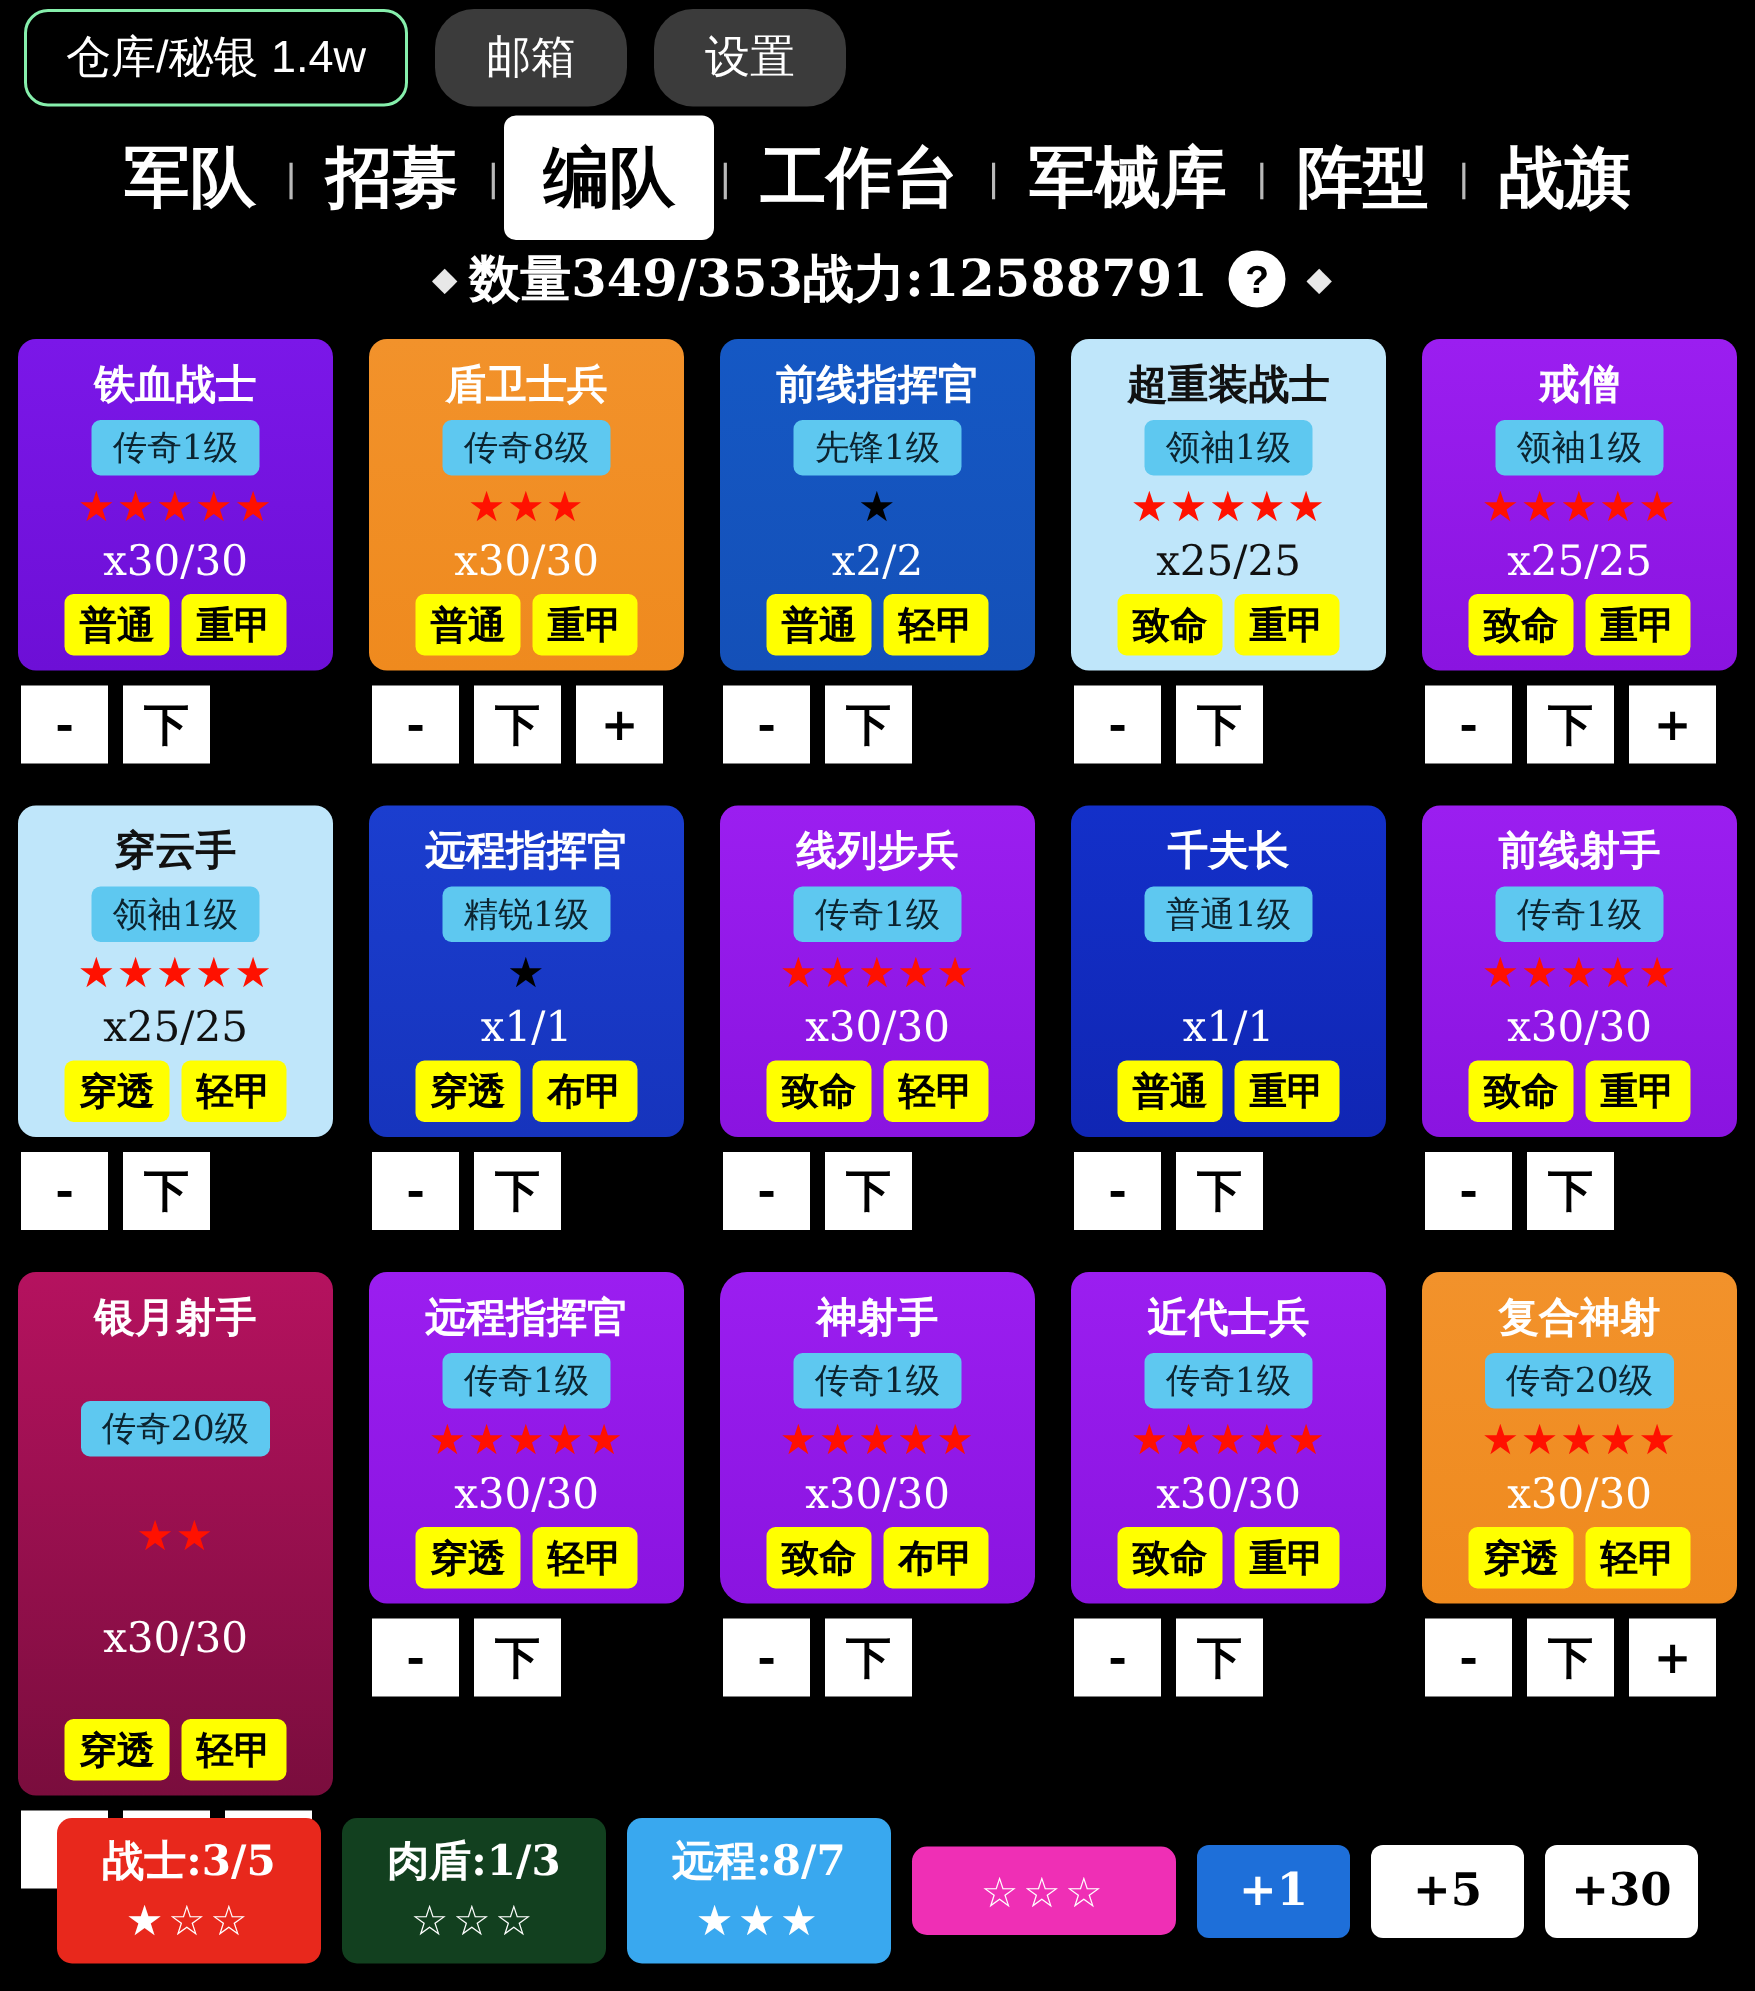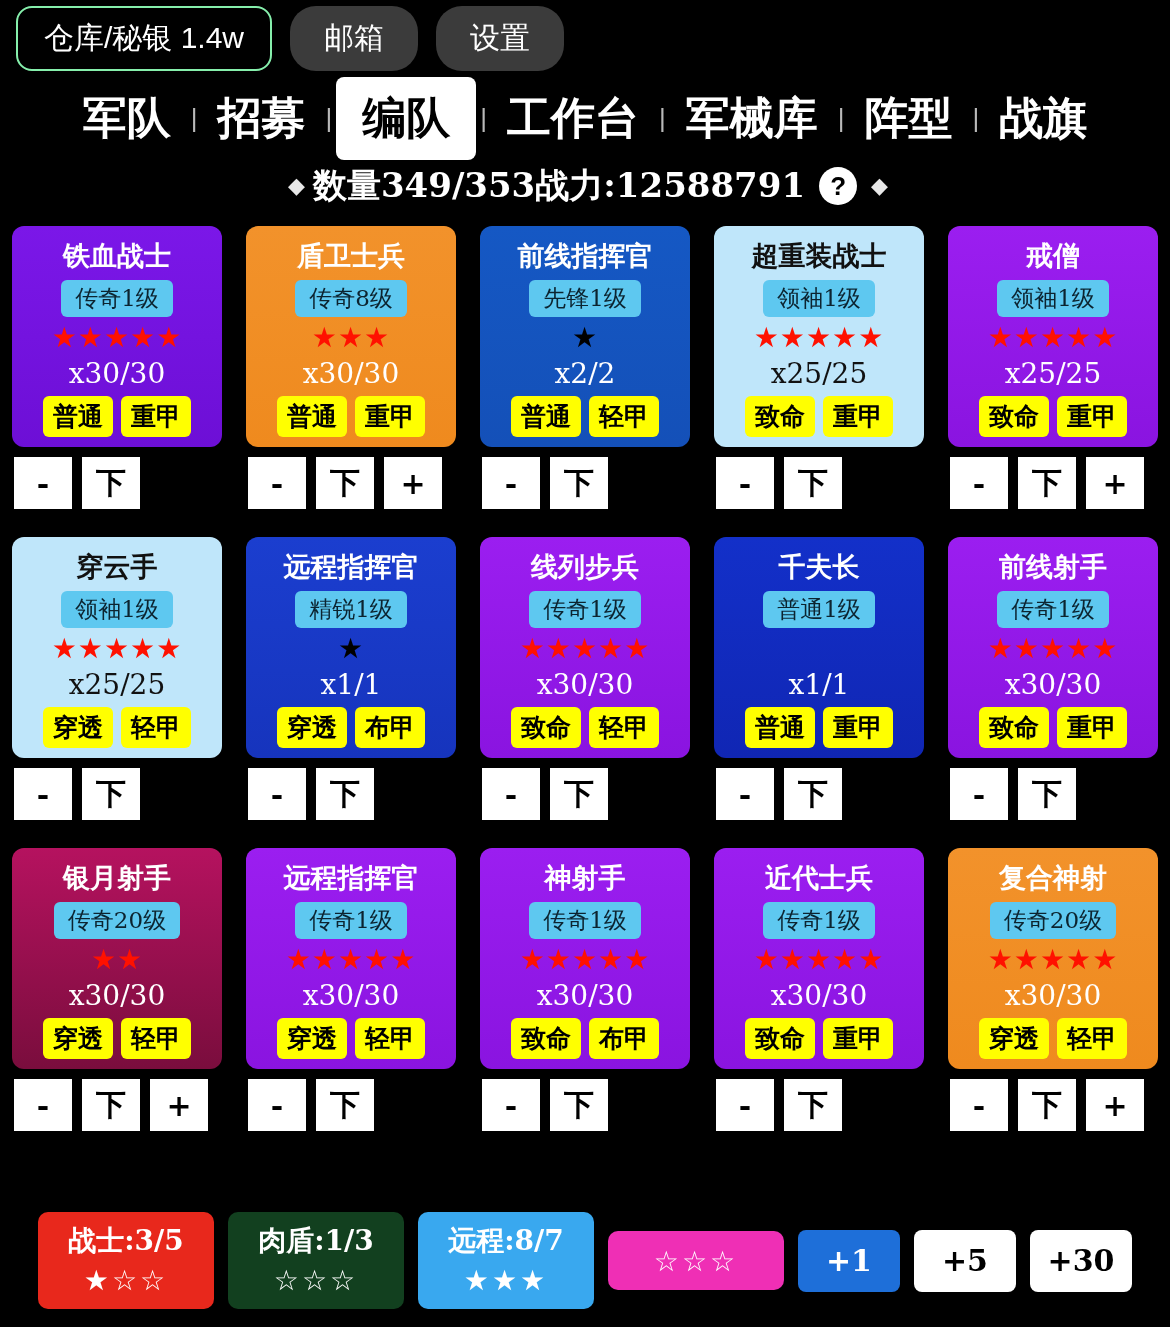--- a/index.html
+++ b/index.html
@@ -429,21 +429,21 @@
           <span class="tag">致命</span>
           <span class="tag">重甲</span>
         </div>
       </div>
       <div class="btnrow">
         <div class="sqbtn">-</div>
         <div class="sqbtn">下</div>
       </div>
     </div>
     <div class="cellwrap">
-      <div class="card" style="background: linear-gradient(rgb(181, 18, 95), rgb(122, 13, 61));">
+      <div class="card" style="background: linear-gradient(rgb(181, 18, 95), rgb(122, 13, 61)); gap: 32px;">
         <div class="card-name">银月射手</div>
         <div class="rank-chip">传奇20级</div>
         <div class="stars" style="color: rgb(255, 17, 0);">★★</div>
         <div class="count">x30/30</div>
         <div class="tagrow">
           <span class="tag">穿透</span>
           <span class="tag">轻甲</span>
         </div>
       </div>
       <div class="btnrow">
@@ -462,21 +462,21 @@
           <span class="tag">穿透</span>
           <span class="tag">轻甲</span>
         </div>
       </div>
       <div class="btnrow">
         <div class="sqbtn">-</div>
         <div class="sqbtn">下</div>
       </div>
     </div>
     <div class="cellwrap">
-      <div class="card" style="background: linear-gradient(rgb(155, 30, 240), rgb(138, 20, 224));">
+      <div class="card" style="background: linear-gradient(rgb(155, 30, 240), rgb(138, 20, 224)); border-radius: 18px;">
         <div class="card-name">神射手</div>
         <div class="rank-chip">传奇1级</div>
         <div class="stars" style="color: rgb(255, 17, 0);">★★★★★</div>
         <div class="count">x30/30</div>
         <div class="tagrow">
           <span class="tag">致命</span>
           <span class="tag">布甲</span>
         </div>
       </div>
       <div class="btnrow">

